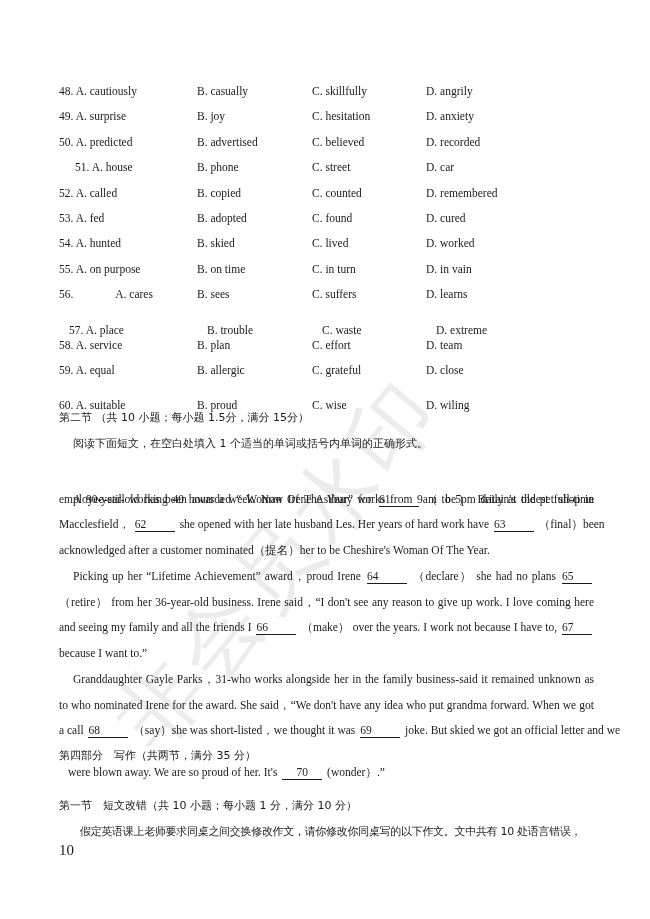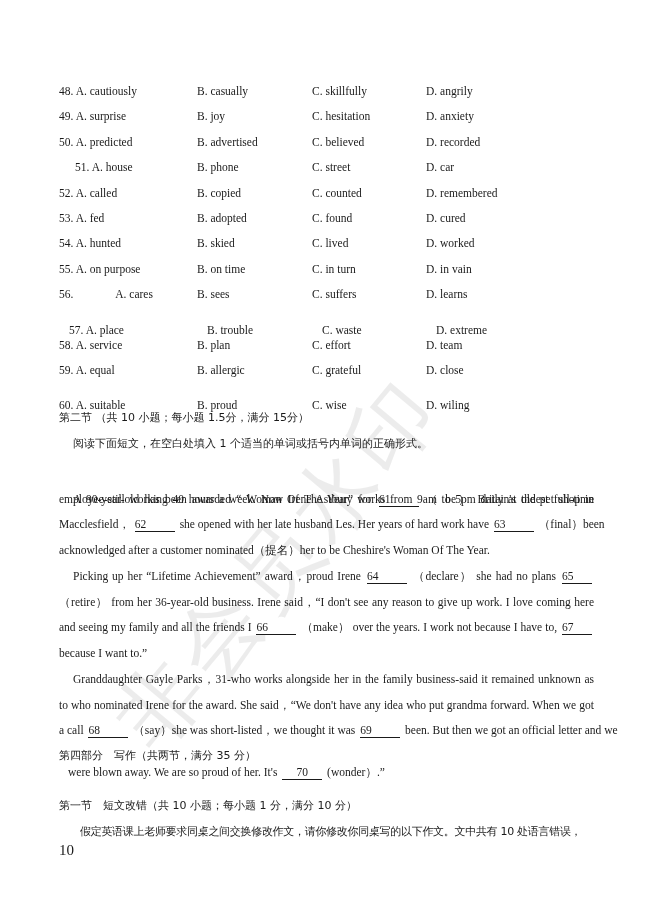--- a/index.html
+++ b/index.html
@@ -205,21 +205,21 @@
 </div>
 <div class="para-line" style="top:645px;">because I want to.”</div>
 
 <div class="para-line justify indent" style="top:671px;">Granddaughter Gayle Parks，31-who works alongside her in the family business-said it remained unknown as</div>
 <div class="para-line justify" style="top:697px;">to who nominated Irene for the award. She said，“We don't have any idea who put grandma forward. When we got</div>
 <div class="para-line justify" style="top:722px;">
   <span>a call</span>
   <span class="blank">68</span>
   <span>（say）she was short-listed，we thought it was</span>
   <span class="blank">69</span>
-  <span>been. But then we got an official letter and we</span>
+  <span>joke. But skied we got an official letter and we</span>
 </div>
 <div class="para-line" style="top:764px;margin-left:9px;">
   <span>were blown away. We are so proud of her. It's</span>
   <span class="blank">70</span>
   <span>(wonder）.”</span>
 </div>
 
 <div class="heading" style="top:748px;">第四部分　写作（共两节，满分 35 分）</div>
 <div class="heading" style="top:798px;">第一节　短文改错（共 10 小题；每小题 1 分，满分 10 分）</div>
 <div class="heading" style="top:824px; left:80px; letter-spacing:-0.3px;">假定英语课上老师要求同桌之间交换修改作文，请你修改你同桌写的以下作文。文中共有 10 处语言错误，</div>

